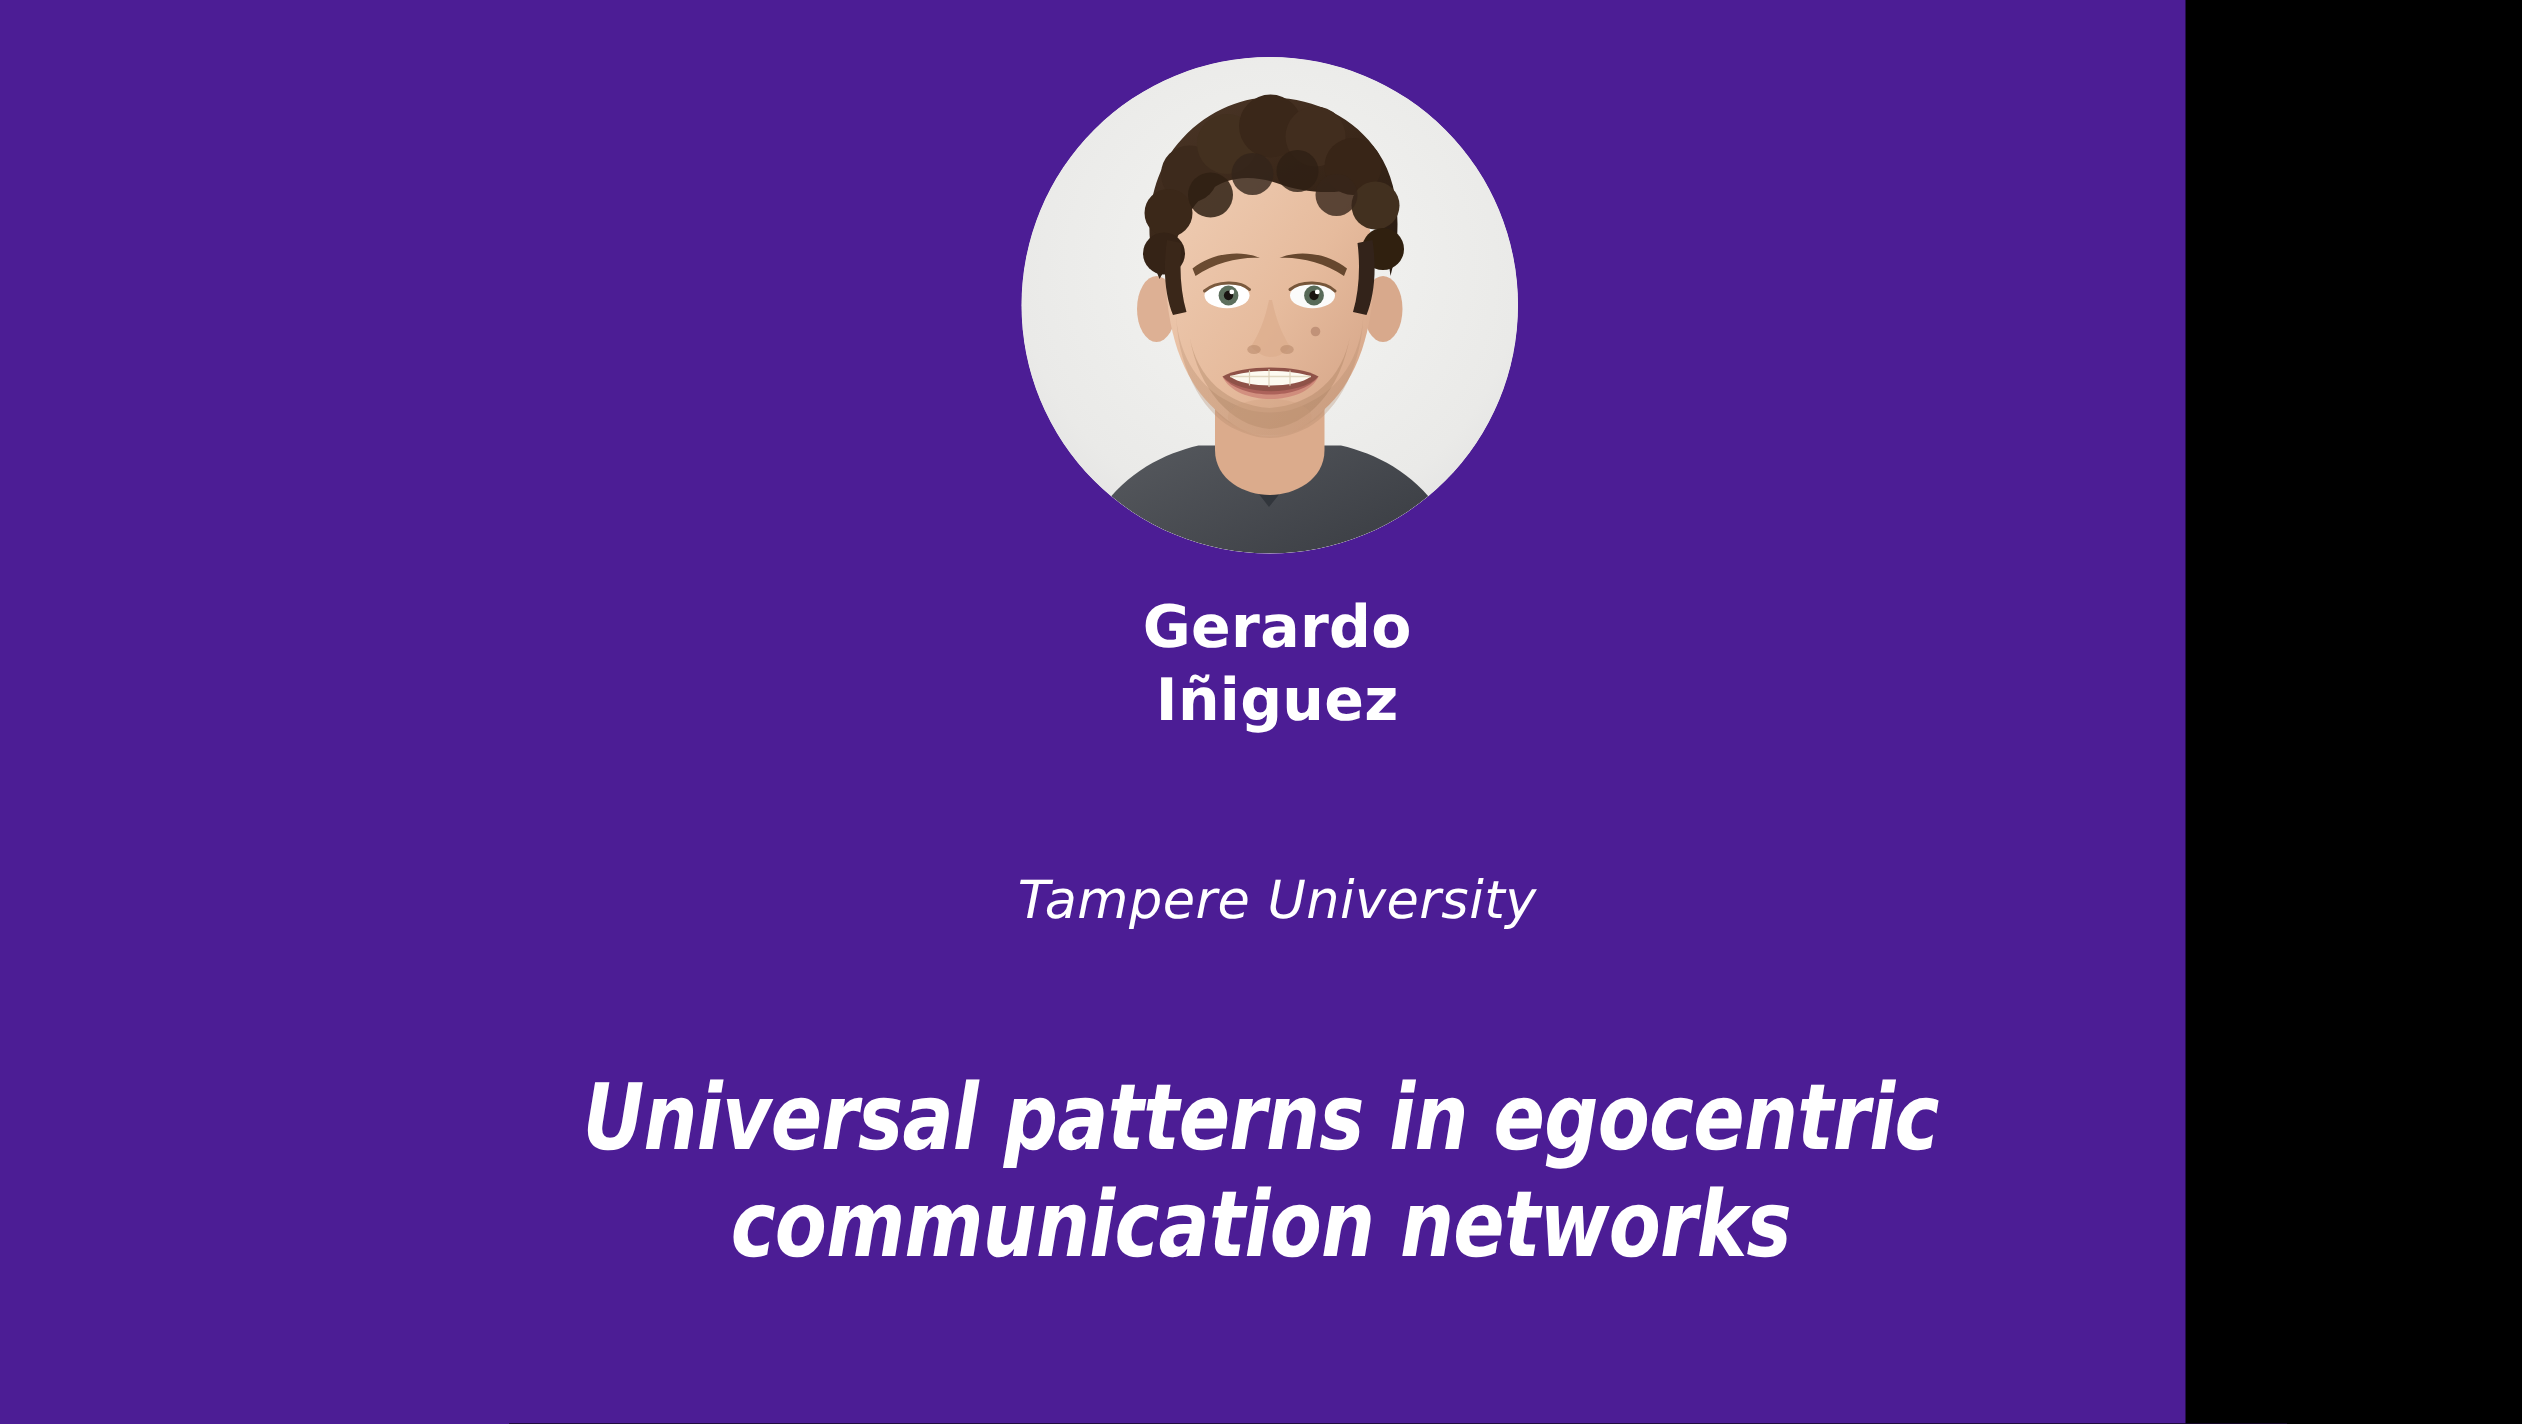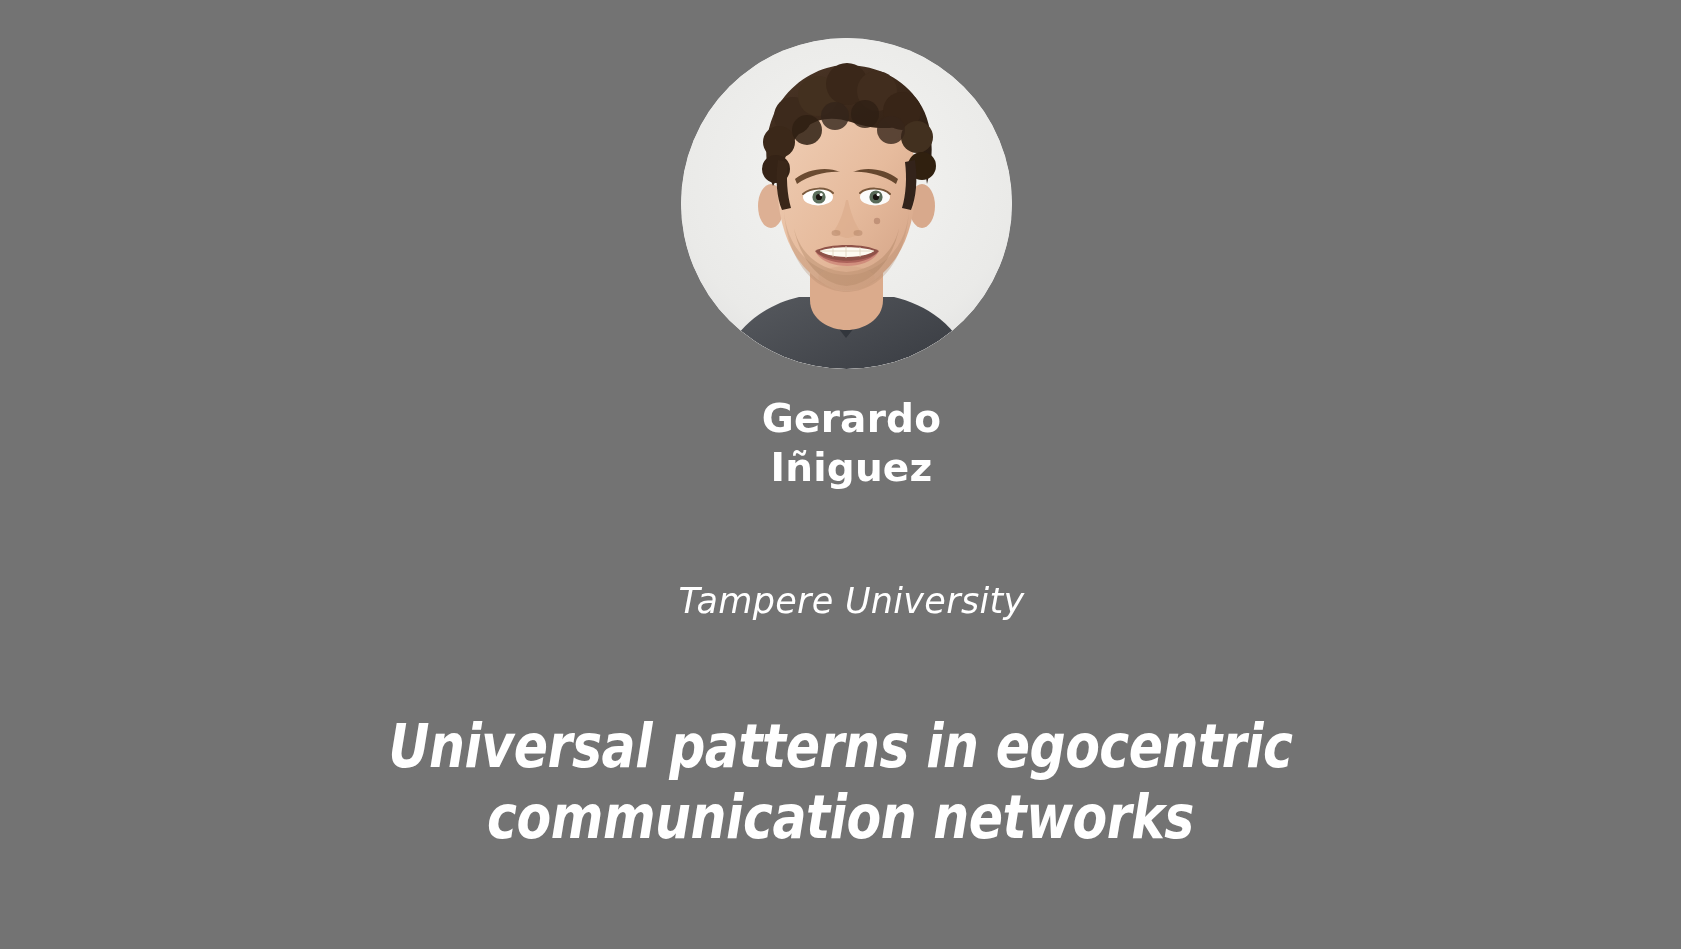--- a/index.html
+++ b/index.html
@@ -9,23 +9,23 @@
   }
   body {
     width: 1681px;
     height: 949px;
     overflow: hidden;
     font-family: "DejaVu Sans", sans-serif;
   }
 
   #slide {
     position: relative;
-    width: 1681px;
+    width: 1457px;
     height: 949px;
-    background: #737373;
+    background: #4c1d95;
   }
 
   
   #avatar {
     position: absolute;
     left: 681px;
     top: 38px;
     width: 331px;
     height: 331px;
     border-radius: 50%;

